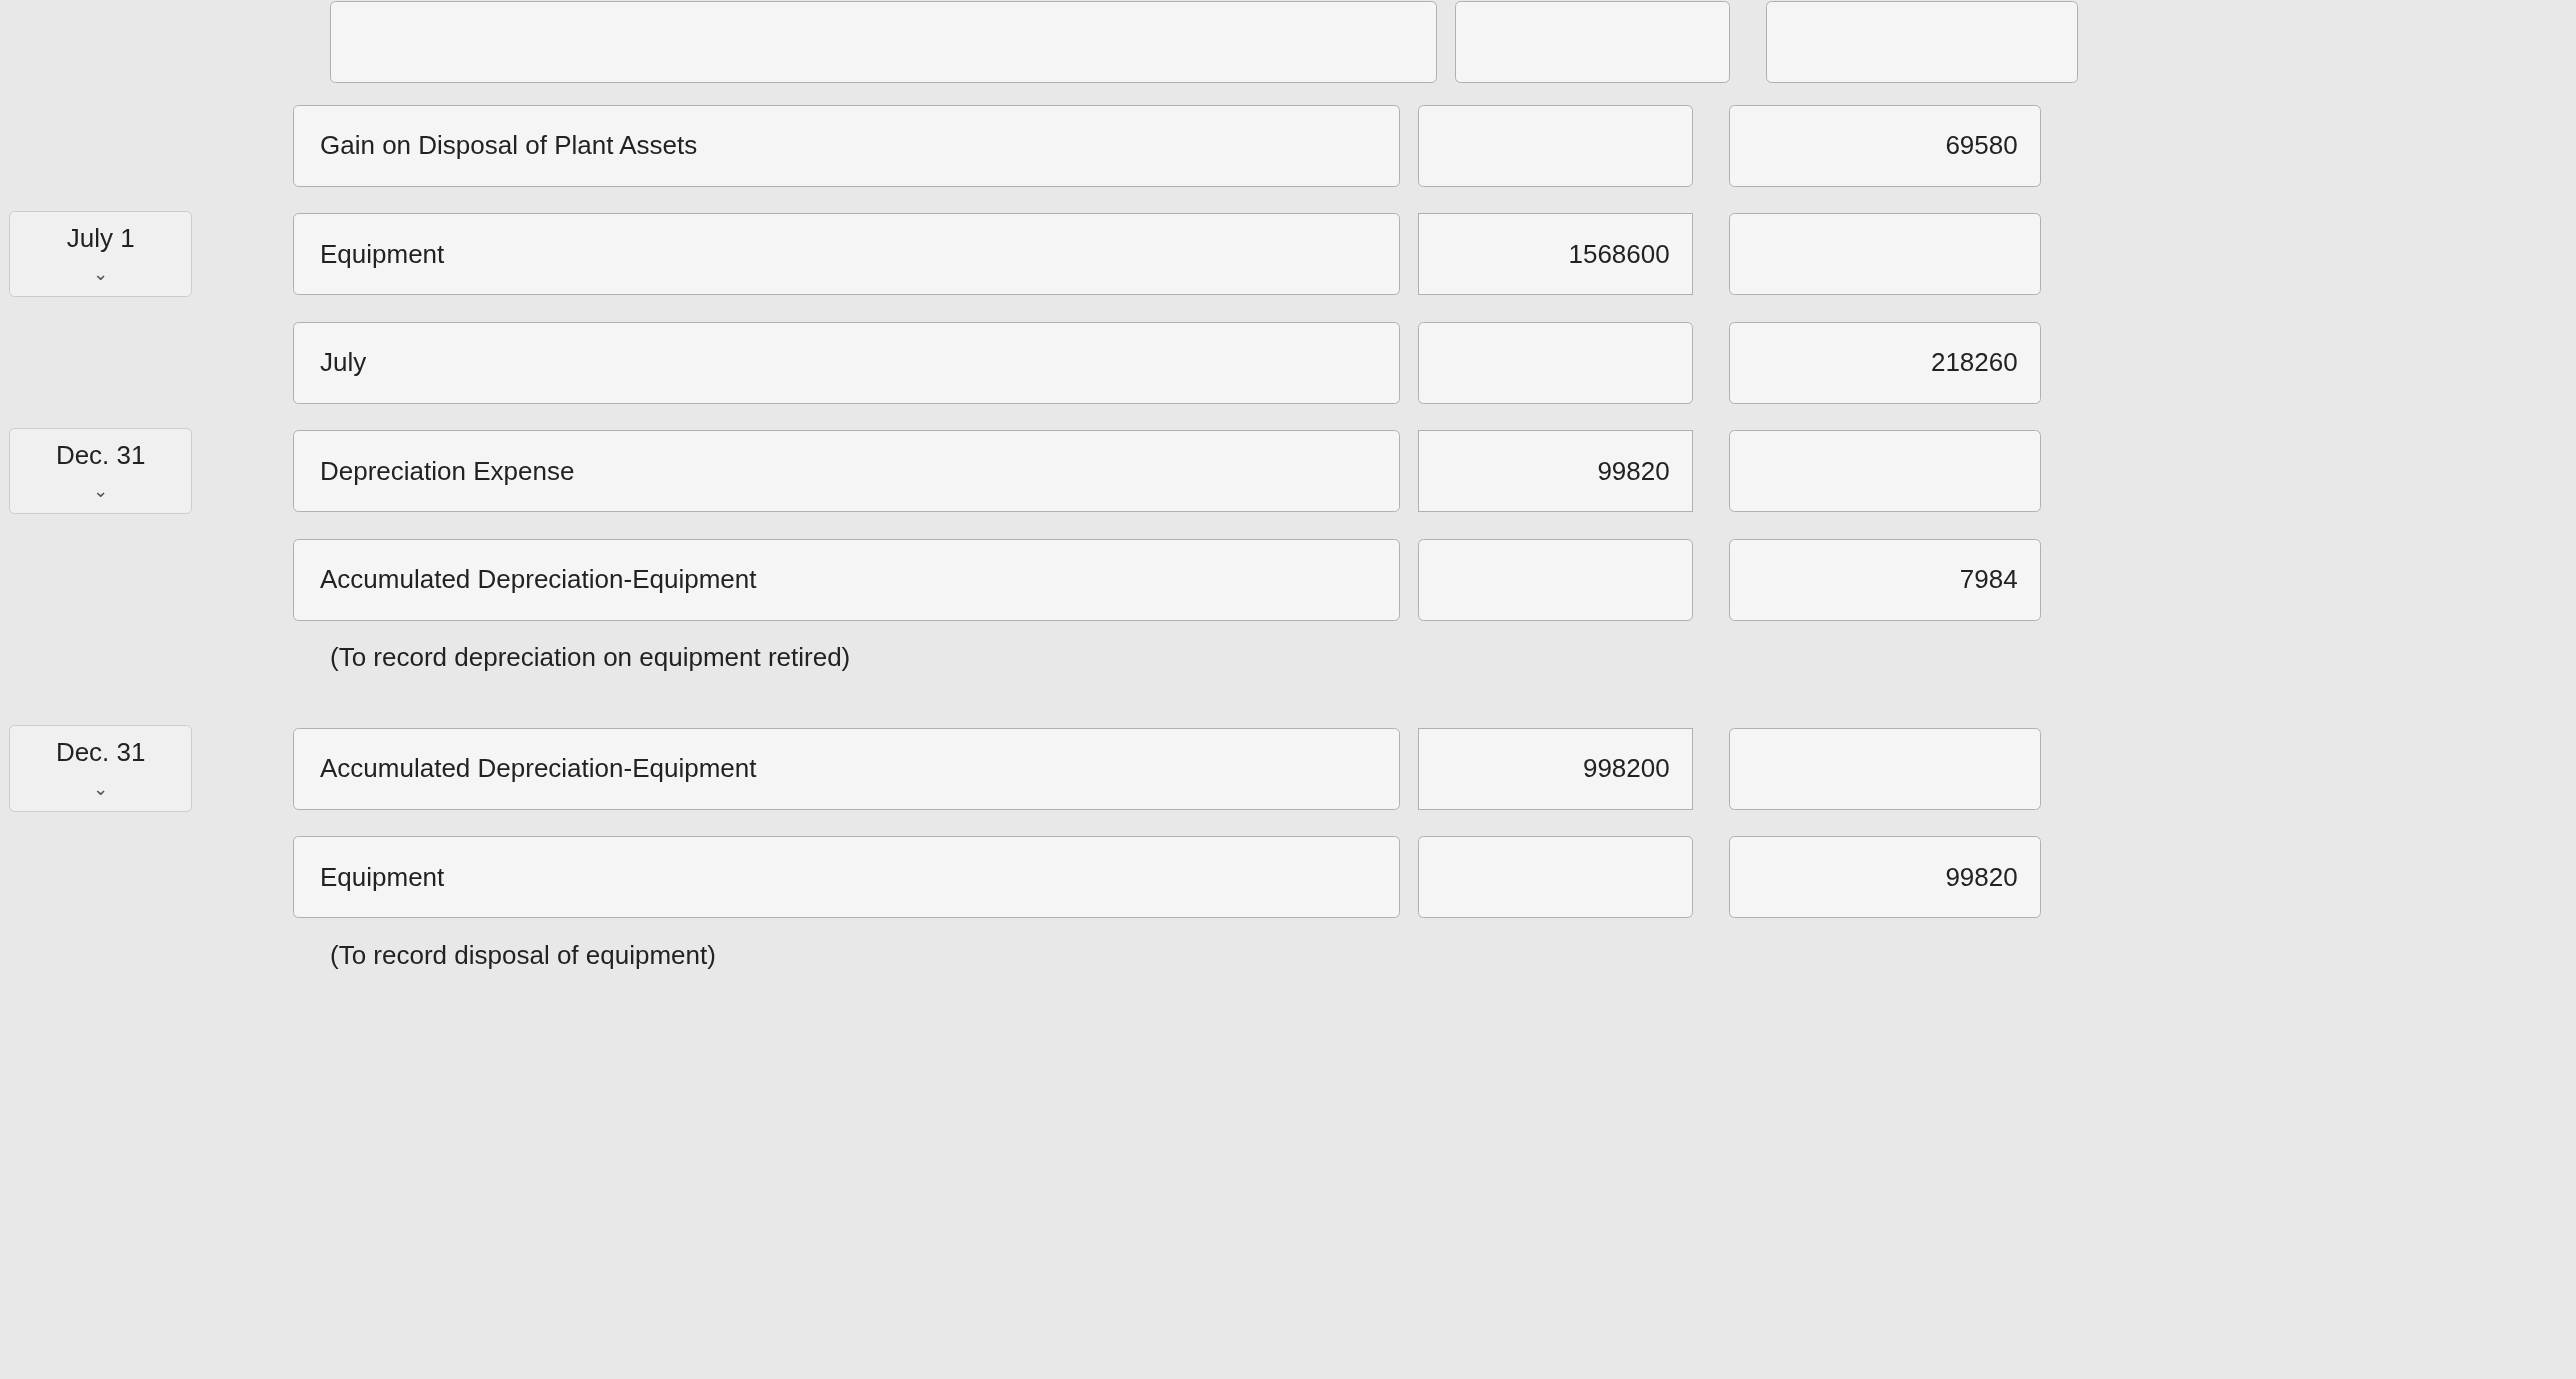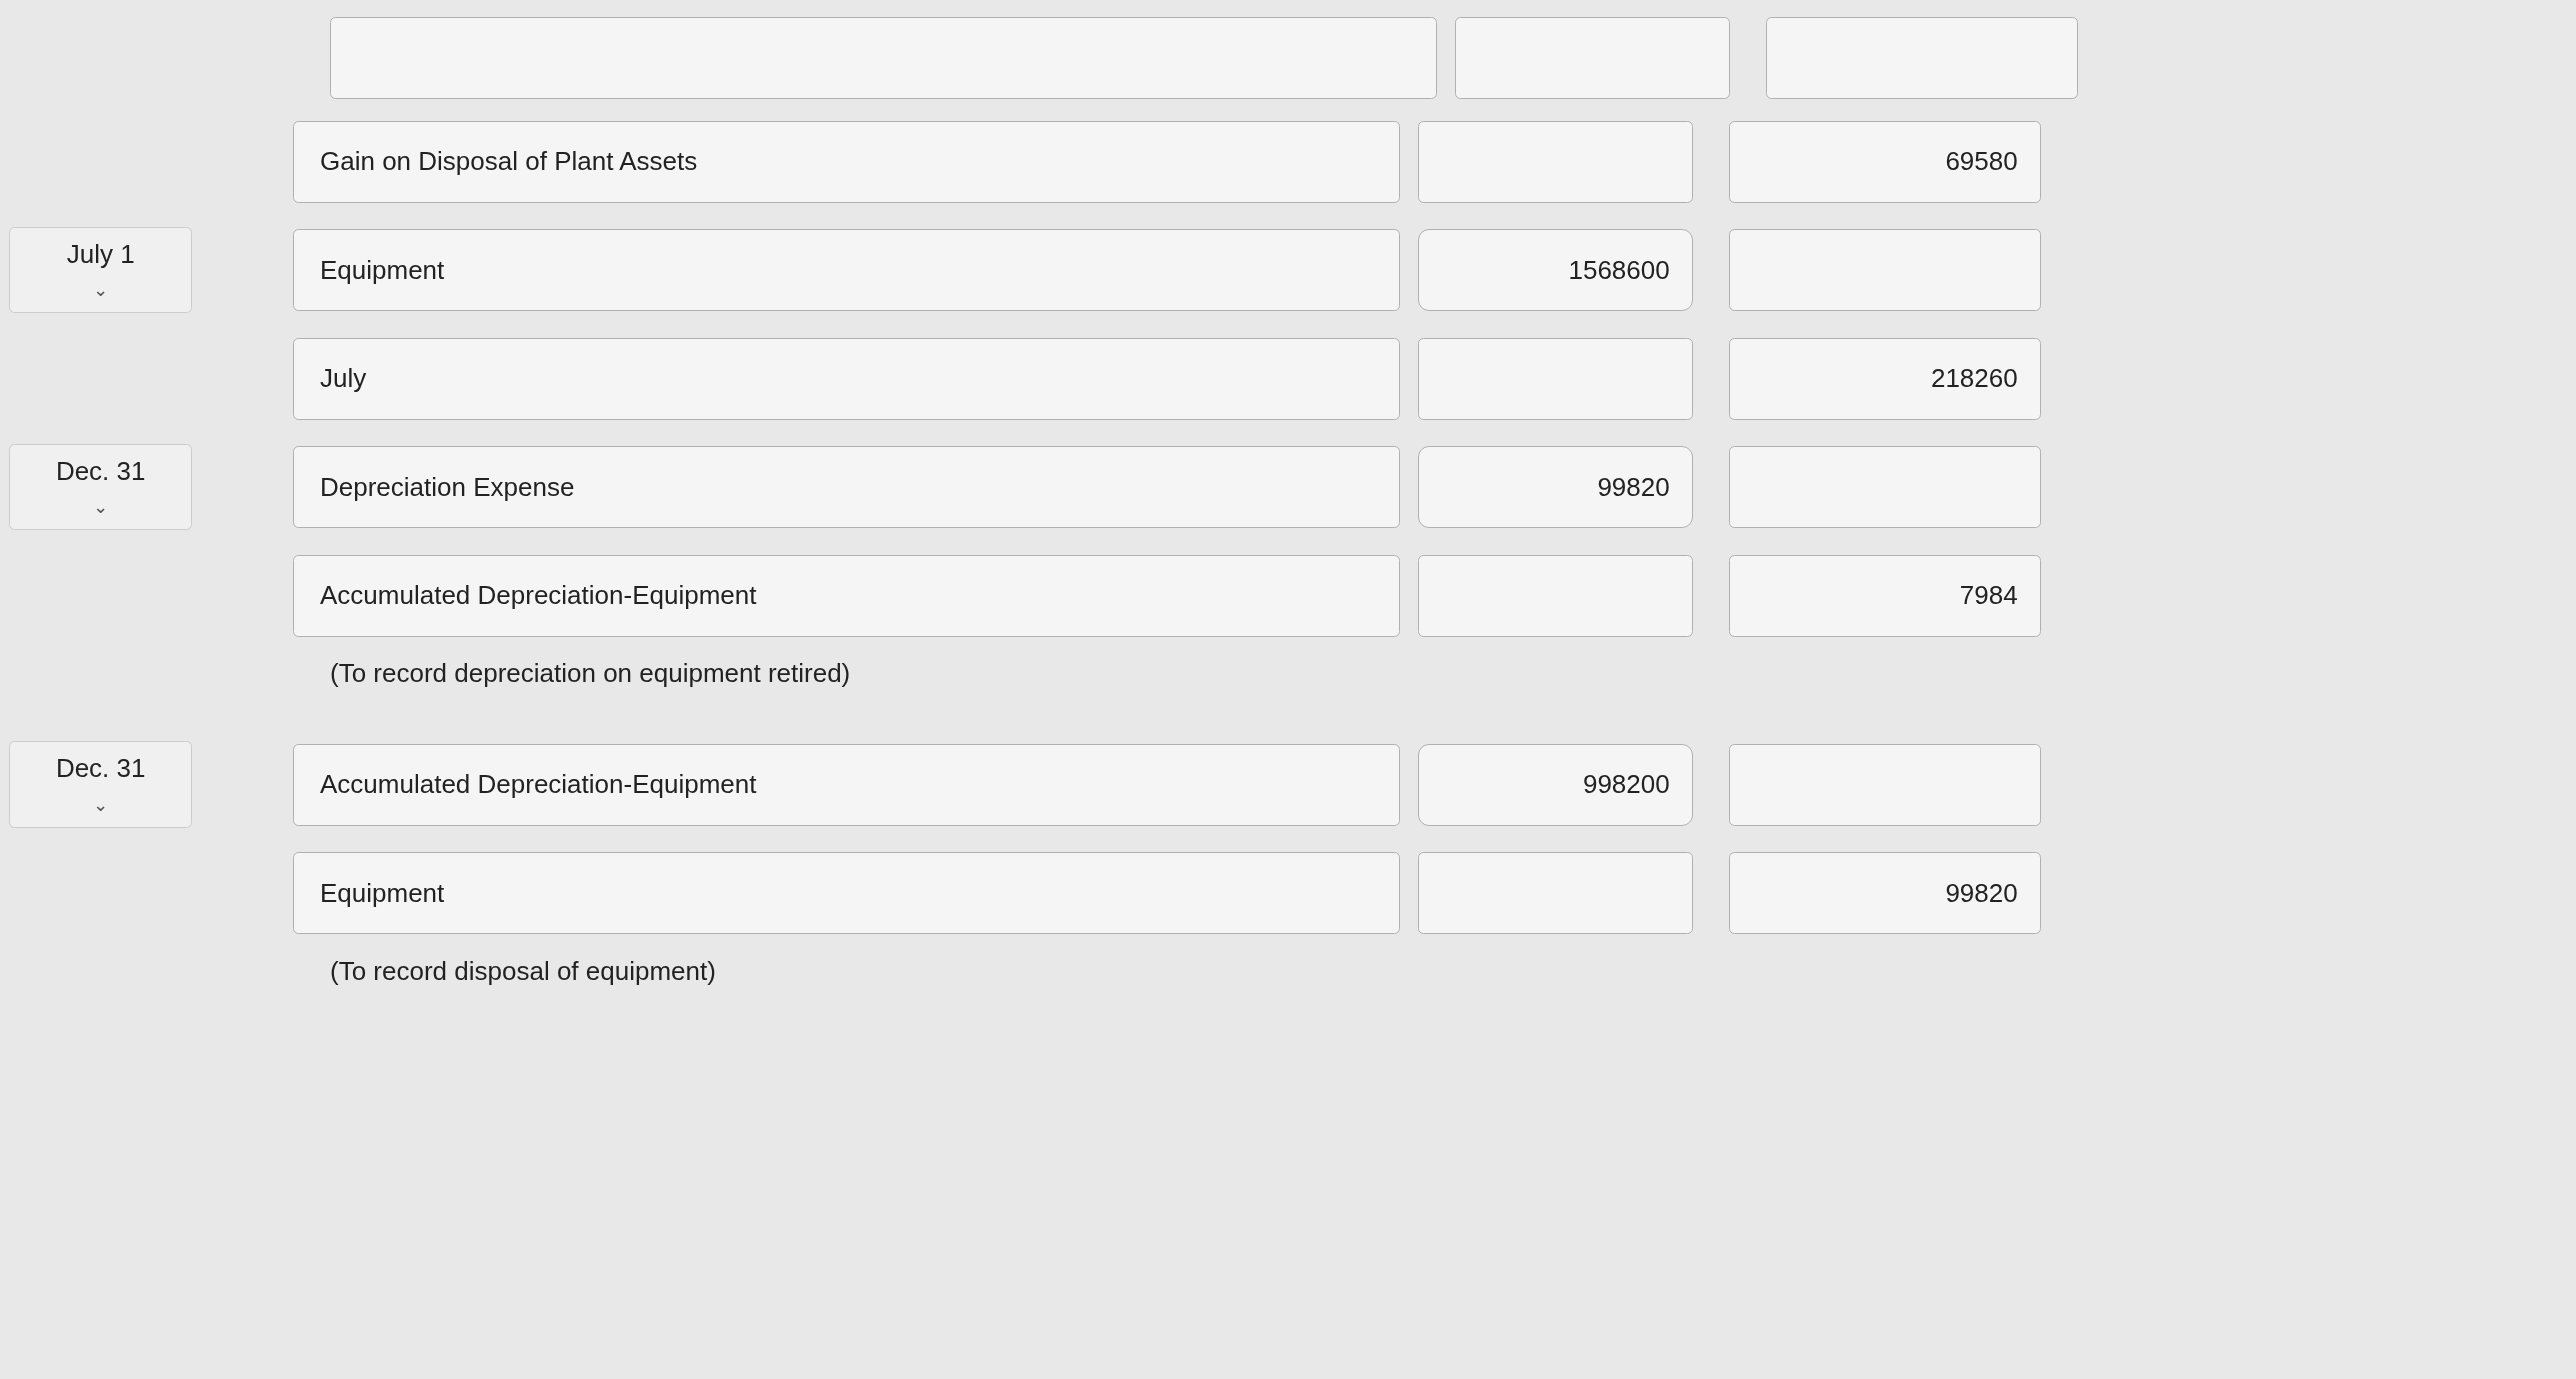--- a/index.html
+++ b/index.html
@@ -13,21 +13,21 @@
       font-family: Arial, sans-serif;
       font-size: 26px;
       color: #222;
       min-height: 1380px;
       width: 2576px;
       overflow-x: hidden;
     }
 
     .journal-container {
       width: 100%;
-      padding: 17px 0;
+      padding: 1px 0;
       text-align: center;
     }
 
     .journal-row {
       display: flex;
       align-items: center;
       margin-bottom: 16.5px;
       min-height: 92px;
     }
 
@@ -83,21 +83,21 @@
       min-width: 311px;
       padding: 0 18.3px;
       display: flex;
       align-items: center;
       justify-content: flex-end;
     }
 
     .debit-input {
       background: #f5f5f5;
       border: 1.4px solid #b0b0b0;
-      border-radius: 11px;
+      border-radius: 0;
       padding: 18.3px 22px;
       font-size: 26px;
       width: 100%;
       min-height: 82px;
       display: flex;
       align-items: center;
       justify-content: flex-end;
       color: #222;
     }
 

